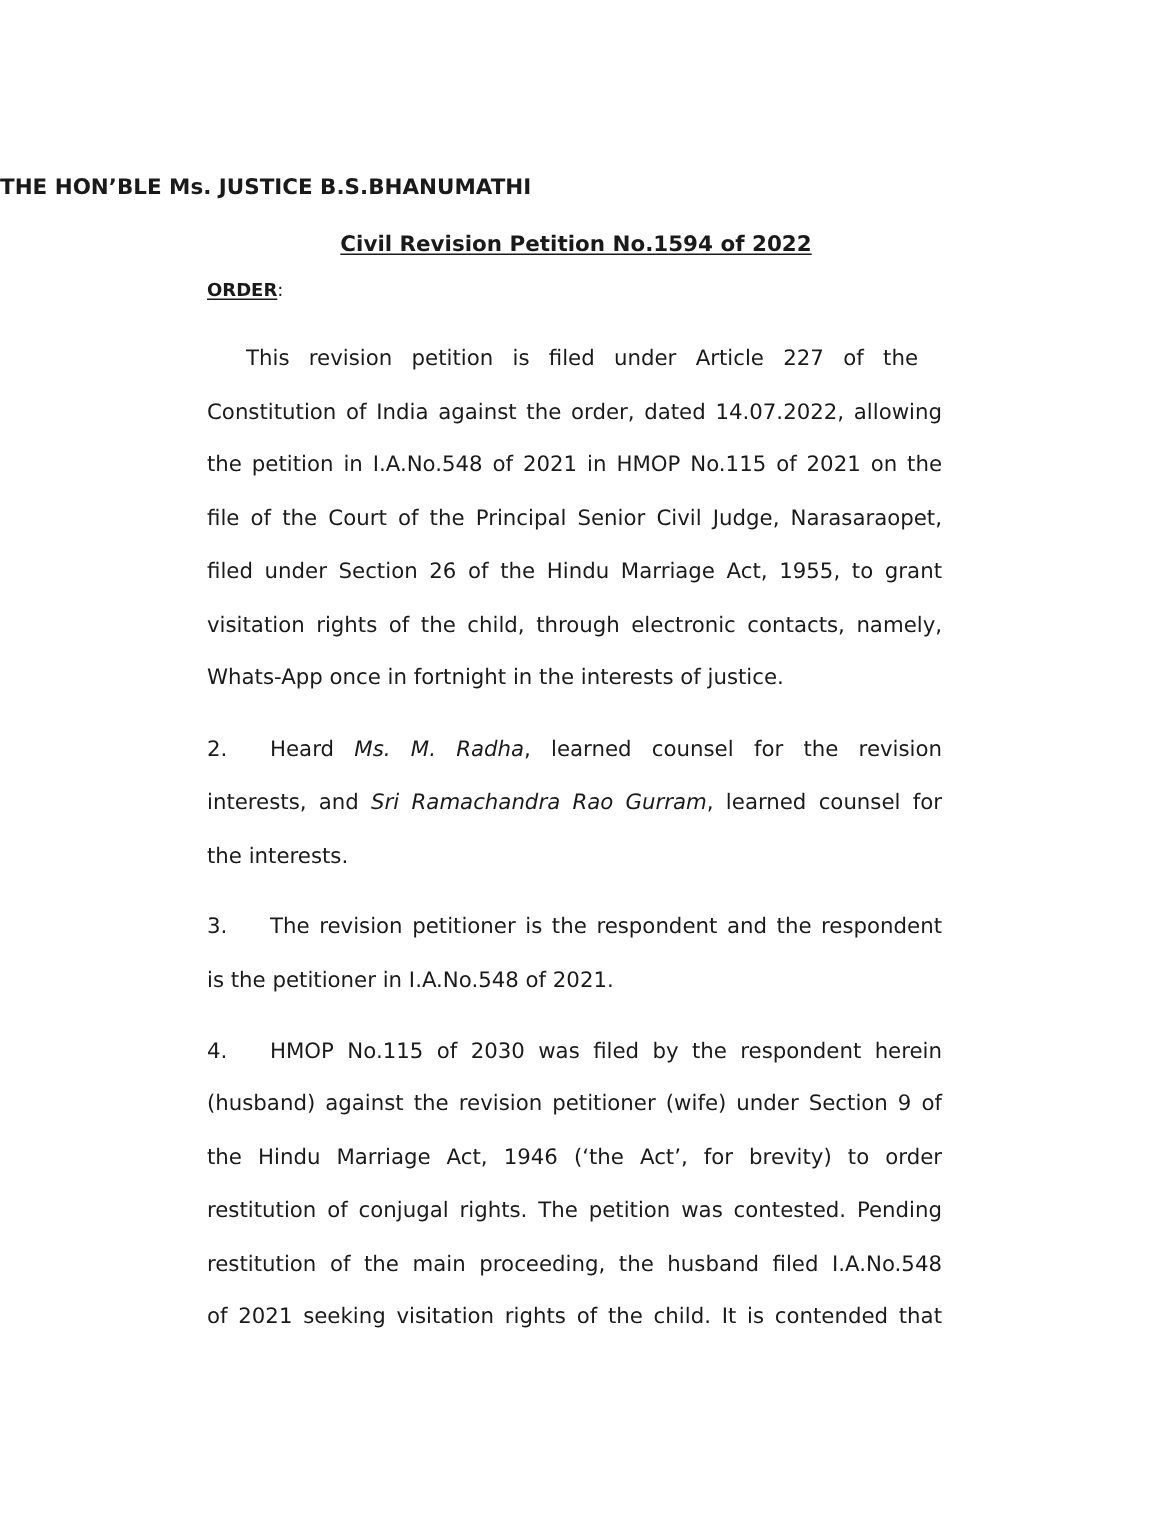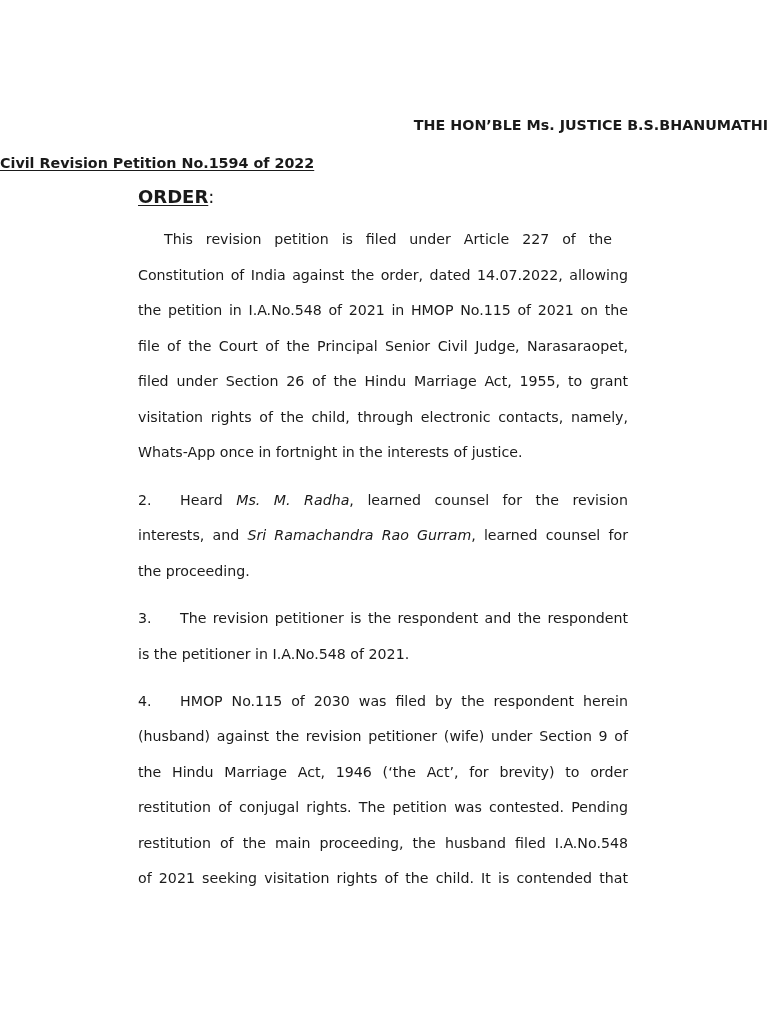--- a/index.html
+++ b/index.html
@@ -18,40 +18,40 @@
     .page {
       position: absolute;
       left: 0; top: 0;
       width: 768px; height: 1024px;
       background: #ffffff;
     }
     .judge-title {
       position: absolute;
       left: 0; width: 768px;
       top: 117px;
-      text-align: right;
+      text-align: left;
       font-weight: bold;
       font-size: 14.3px;
       letter-spacing: 0px;
     }
     .case-title {
       position: absolute;
       left: 0; width: 768px;
       top: 155px;
-      text-align: left;
+      text-align: center;
       font-weight: bold;
       font-size: 14.3px;
       text-decoration: underline;
       text-underline-offset: 2px;
     }
     .order-label {
       position: absolute;
       left: 138px;
       top: 186px;
-      font-size: 18px;
+      font-size: 12px;
     }
     .order-label .u {
       font-weight: bold;
       text-decoration: underline;
       text-underline-offset: 2px;
     }
     .line {
       position: absolute;
       left: 138px;
       width: 490px;
@@ -114,21 +114,21 @@
     <div class="line" style="top:408px">visitation rights of the child, through electronic contacts, namely,</div>
     <div class="line last" style="top:443px">Whats-App once in fortnight in the interests of justice.</div>
   </div>
 
   <div>
     <div class="numline" style="top:491px">
       <span class="num">2.</span>
       <span class="rest"><span>Heard </span><em>Ms.  M.  Radha</em><span>,  learned  counsel  for  the  revision</span></span>
     </div>
     <div class="line" style="top:526px"><span>interests, and </span><em>Sri Ramachandra Rao Gurram</em><span>, learned counsel for</span></div>
-    <div class="line last" style="top:562px">the proceeding.</div>
+    <div class="line last" style="top:562px">the interests.</div>
   </div>
 
   <div>
     <div class="numline" style="top:609px">
       <span class="num">3.</span>
       <span class="rest">The revision petitioner is the respondent and the respondent</span>
     </div>
     <div class="line last" style="top:645px">is the petitioner in I.A.No.548 of 2021.</div>
   </div>
 

